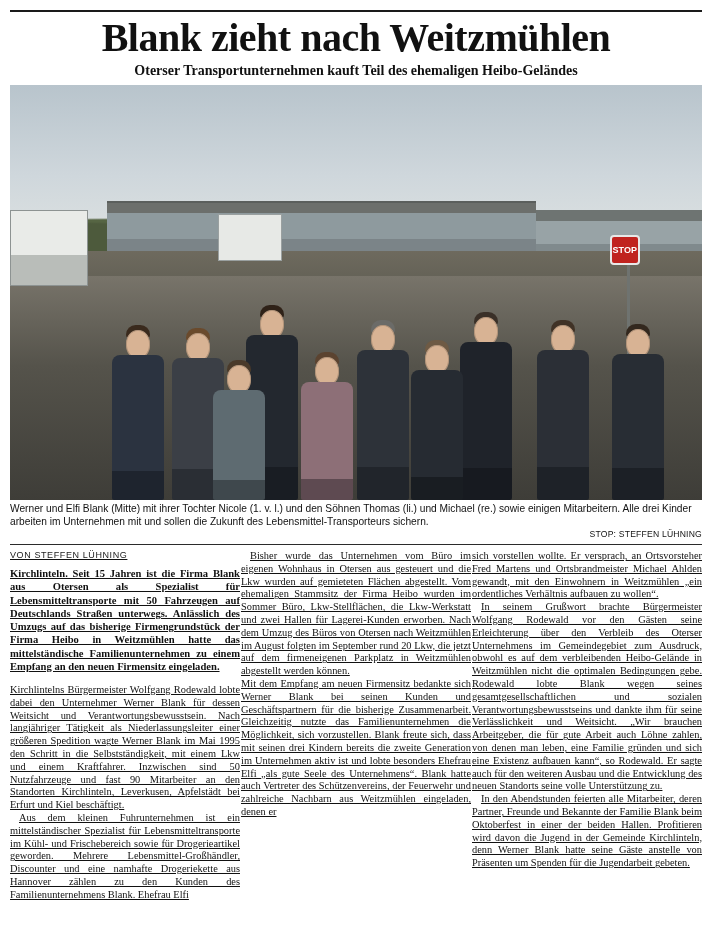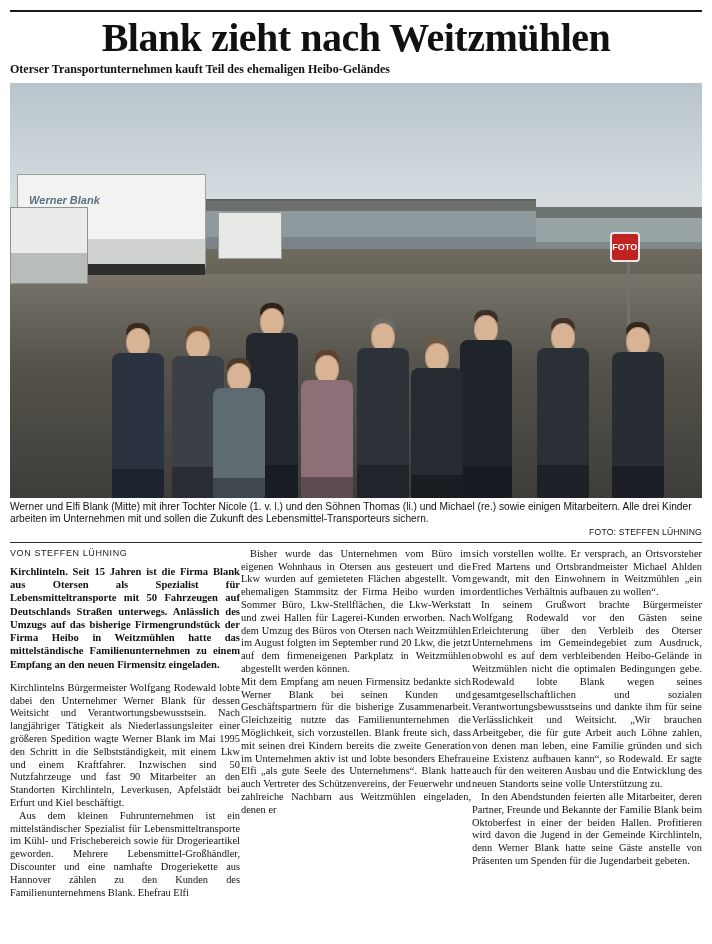--- a/index.html
+++ b/index.html
@@ -29,24 +29,24 @@
   .headline {
     text-align: center;
     font-family: "Liberation Serif", serif;
     font-weight: bold;
     font-size: 40px;
     line-height: 1.02;
     letter-spacing: -0.5px;
     margin: 2px 0 4px 0;
   }
   .subhead {
-    text-align: left;
+    text-align: center;
     font-family: "Liberation Serif", serif;
     font-weight: bold;
-    font-size: 12px;
+    font-size: 14px;
     line-height: 1.1;
     margin: 0 0 7px 0;
   }
   .photo-wrap {
     position: relative;
     width: 692px;
     height: 415px;
     overflow: hidden;
     background: #7d8a77;
   }
@@ -150,20 +150,21 @@
   }
   .rule-thin {
     height: 1px;
     background: #2b2b2b;
     margin: 3px 0 5px 0;
   }
   .columns {
     display: flex;
     gap: 1px;
     height: 352px;
+    text-decoration: underline;
   }
   .col {
     flex: 1 1 0;
     font-size: 10.4px;
     line-height: 1.23;
     text-align: justify;
     hyphens: auto;
     overflow: hidden;
   }
   .byline {
@@ -204,28 +205,25 @@
   <h2 class="subhead">Oterser Transportunternehmen kauft Teil des ehemaligen Heibo-Geländes</h2>
 
   <div class="photo-wrap">
     <div class="sky"></div>
     <div class="treeline"></div>
     <div class="building"></div>
     <div class="building2"></div>
     <div class="ground"></div>
     <div class="road"></div>
 
-    <div class="truck-a">
-      <div style="position:absolute;left:6%;top:20%;font-family:'Liberation Sans',sans-serif;font-size:11px;color:#5b6f86;font-style:italic;font-weight:bold;">Werner Blank</div>
-    </div>
     <div class="truck-b"></div>
     <div class="truck-c"></div>
 
     <div class="pole"></div>
-    <div class="stopsign">FOTO</div>
+    <div class="stopsign">STOP</div>
 
     <div class="people">
 
       <div class="person" style="left:100px; height:175px; width:56px;">
         <div class="hair" style="top:0; background:#3a2a1d;"></div>
         <div class="head" style="top:5px;"></div>
         <div class="body" style="top:30px; height:145px; background:linear-gradient(to bottom,#2b3340 0 80%,#1e242e 80% 100%);"></div>
       </div>
       <div class="person" style="left:160px; height:172px; width:56px;">
         <div class="hair" style="top:0; background:#6a4a2c;"></div>
@@ -271,21 +269,21 @@
       <div class="person" style="left:398px; height:160px; width:58px;">
         <div class="hair" style="top:0; background:#6e5a44;"></div>
         <div class="head" style="top:5px;"></div>
         <div class="body" style="top:30px; height:130px; background:linear-gradient(to bottom,#262b32 0 82%,#191d22 82% 100%);"></div>
       </div>
     </div>
   </div>
 
   <div class="caption-bar">
     <div class="caption">Werner und Elfi Blank (Mitte) mit ihrer Tochter Nicole (1. v. l.) und den Söhnen Thomas (li.) und Michael (re.) sowie einigen Mitarbeitern. Alle drei Kinder arbeiten im Unternehmen mit und sollen die Zukunft des Lebensmittel-Transporteurs sichern.</div>
-    <div class="photo-credit">FOTO: STEFFEN LÜHNING</div>
+    <div class="photo-credit">STOP: STEFFEN LÜHNING</div>
   </div>
 
   <div class="rule-thin"></div>
 
   <div class="columns">
 
     <div class="col">
       <div class="byline">VON STEFFEN LÜHNING</div>
       <p class="lead">Kirchlinteln. Seit 15 Jahren ist die Firma Blank aus Otersen als Spezialist für Lebensmitteltransporte mit 50 Fahrzeugen auf Deutschlands Straßen unterwegs. Anlässlich des Umzugs auf das bisherige Firmengrundstück der Firma Heibo in Weitzmühlen hatte das mittelständische Familienunternehmen zu einem Empfang an den neuen Firmensitz eingeladen.</p>
       <p class="body first">Kirchlintelns Bürgermeister Wolfgang Rodewald lobte dabei den Unternehmer Werner Blank für dessen Weitsicht und Verantwortungsbewusstsein. Nach langjähriger Tätigkeit als Niederlassungsleiter einer größeren Spedition wagte Werner Blank im Mai 1995 den Schritt in die Selbstständigkeit, mit einem Lkw und einem Kraftfahrer. Inzwischen sind 50 Nutzfahrzeuge und fast 90 Mitarbeiter an den Standorten Kirchlinteln, Leverkusen, Apfelstädt bei Erfurt und Kiel beschäftigt.</p>

